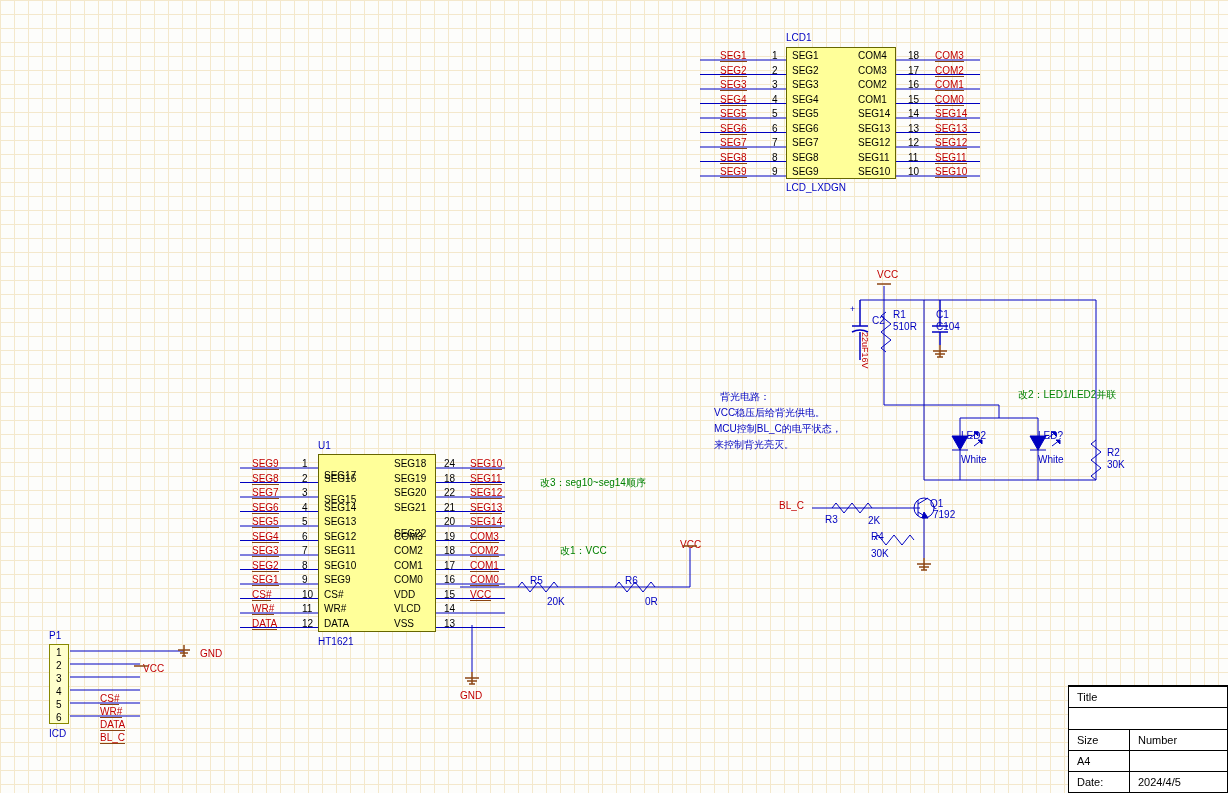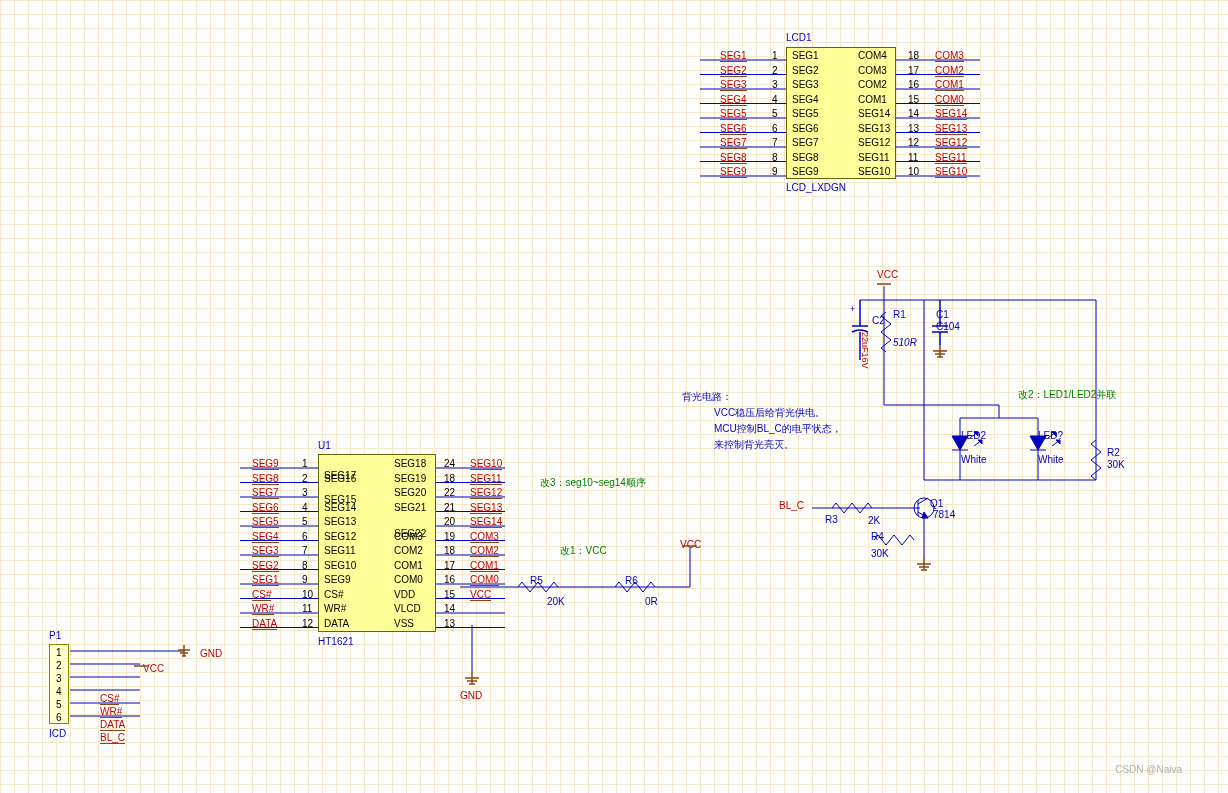--- a/index.html
+++ b/index.html
@@ -74,50 +74,50 @@
   <span class="lbl blue" style="left:318px; top:636px;">HT1621</span>
 
   <div class="pinbox" style="left:49px; top:644px; width:20px; height:80px;"></div>
   <span class="lbl blue" style="left:49px; top:630px;">P1</span>
   <span class="lbl blue" style="left:49px; top:728px;">ICD</span>
 
   <span class="lbl green" style="left:540px; top:476px;">改3：seg10~seg14顺序</span>
   <span class="lbl green" style="left:560px; top:544px;">改1：VCC</span>
   <span class="lbl green" style="left:1018px; top:388px;">改2：LED1/LED2并联</span>
 
-  <span class="lbl blue" style="left:682px; top:390px;">背光电路：</span>
+  <span class="lbl blue" style="left:720px; top:390px;">背光电路：</span>
   <span class="lbl blue" style="left:714px; top:406px;">VCC稳压后给背光供电。</span>
   <span class="lbl blue" style="left:714px; top:422px;">MCU控制BL_C的电平状态，</span>
   <span class="lbl blue" style="left:714px; top:438px;">来控制背光亮灭。</span>
 
   <span class="lbl red" style="left:877px; top:269px;">VCC</span>
   <span class="lbl red" style="left:680px; top:539px;">VCC</span>
   <span class="lbl red" style="left:143px; top:663px;">VCC</span>
   <span class="lbl red" style="left:200px; top:648px;">GND</span>
   <span class="lbl red" style="left:460px; top:690px;">GND</span>
   <span class="lbl red" style="left:779px; top:500px;">BL_C</span>
 
   <span class="lbl blue" style="left:872px; top:315px;">C2</span>
   <span class="lbl red" style="left:860px; top:332px; writing-mode:vertical-lr; font-size:9px;">22uF16V</span>
   <span class="lbl blue" style="left:893px; top:309px;">R1</span>
-  <span class="lbl blue" style="left:893px; top:337px;font-style:italic;">510R</span>
+  <span class="lbl blue" style="left:893px; top:321px;">510R</span>
   <span class="lbl blue" style="left:936px; top:309px;">C1</span>
   <span class="lbl blue" style="left:936px; top:321px;">C104</span>
   <span class="lbl blue" style="left:961px; top:430px;">LED2</span>
   <span class="lbl blue" style="left:961px; top:454px;">White</span>
   <span class="lbl blue" style="left:1038px; top:430px;">LED?</span>
   <span class="lbl blue" style="left:1038px; top:454px;">White</span>
   <span class="lbl blue" style="left:1107px; top:447px;">R2</span>
   <span class="lbl blue" style="left:1107px; top:459px;">30K</span>
   <span class="lbl blue" style="left:825px; top:514px;">R3</span>
   <span class="lbl blue" style="left:868px; top:515px;">2K</span>
   <span class="lbl blue" style="left:871px; top:531px;">R4</span>
   <span class="lbl blue" style="left:871px; top:548px;">30K</span>
   <span class="lbl blue" style="left:930px; top:498px;">Q1</span>
-  <span class="lbl blue" style="left:933px; top:509px;">7814</span>
+  <span class="lbl blue" style="left:933px; top:509px;">7192</span>
   <span class="lbl blue" style="left:530px; top:575px;">R5</span>
   <span class="lbl blue" style="left:547px; top:596px;">20K</span>
   <span class="lbl blue" style="left:625px; top:575px;">R6</span>
   <span class="lbl blue" style="left:645px; top:596px;">0R</span>
 
   <svg width="1228" height="793" style="position:absolute;left:0;top:0;">
     <g stroke="#0000c0" stroke-width="1" fill="none">
 
       <line x1="884" y1="286" x2="884" y2="300"></line>
       <line x1="860" y1="300" x2="1096" y2="300"></line>
@@ -263,20 +263,40 @@
       <line x1="436" y1="555" x2="505" y2="555" stroke="#0000c0" stroke-width="1"></line>
       <line x1="436" y1="569.5" x2="505" y2="569.5" stroke="#0000c0" stroke-width="1"></line>
       <line x1="436" y1="584" x2="505" y2="584" stroke="#0000c0" stroke-width="1"></line>
       <line x1="436" y1="598.5" x2="505" y2="598.5" stroke="#0000c0" stroke-width="1"></line>
       <line x1="436" y1="613" x2="505" y2="613" stroke="#0000c0" stroke-width="1"></line>
       <line x1="436" y1="627.5" x2="505" y2="627.5" stroke="#0000c0" stroke-width="1"></line>
     </svg>
 
   <span class="watermark" style="right:46px; bottom:18px;">CSDN @Naiva</span>
 
+  <div class="titleblock" style="width:160px;">
+    <div class="row">
+        <div class="cell" style="width:100%">Title</div>
+      </div>
+    <div class="row" style="height:22px;">
+        <div class="cell" style="width:100%"></div>
+      </div>
+    <div class="row">
+      <div class="cell" style="width:60px">Size</div>
+      <div class="cell" style="flex:1">Number</div>
+    </div>
+    <div class="row">
+      <div class="cell" style="width:60px">A4</div>
+      <div class="cell" style="flex:1"></div>
+    </div>
+    <div class="row">
+      <div class="cell" style="width:60px">Date:</div>
+      <div class="cell" style="flex:1">2024/4/5</div>
+    </div>
+  </div>
 
 <span class="lbl red" style="left: 720px; top: 50px; border-bottom: 1px solid rgb(139, 69, 19);">SEG1</span>
     <span class="lbl " style="left: 772px; top: 50px;">1</span>
     <span class="lbl " style="left: 792px; top: 50px;">SEG1</span>
     <span class="lbl red" style="left: 720px; top: 64.5px; border-bottom: 1px solid rgb(139, 69, 19);">SEG2</span>
     <span class="lbl " style="left: 772px; top: 64.5px;">2</span>
     <span class="lbl " style="left: 792px; top: 64.5px;">SEG2</span>
     <span class="lbl red" style="left: 720px; top: 79px; border-bottom: 1px solid rgb(139, 69, 19);">SEG3</span>
     <span class="lbl " style="left: 772px; top: 79px;">3</span>
     <span class="lbl " style="left: 792px; top: 79px;">SEG3</span>

